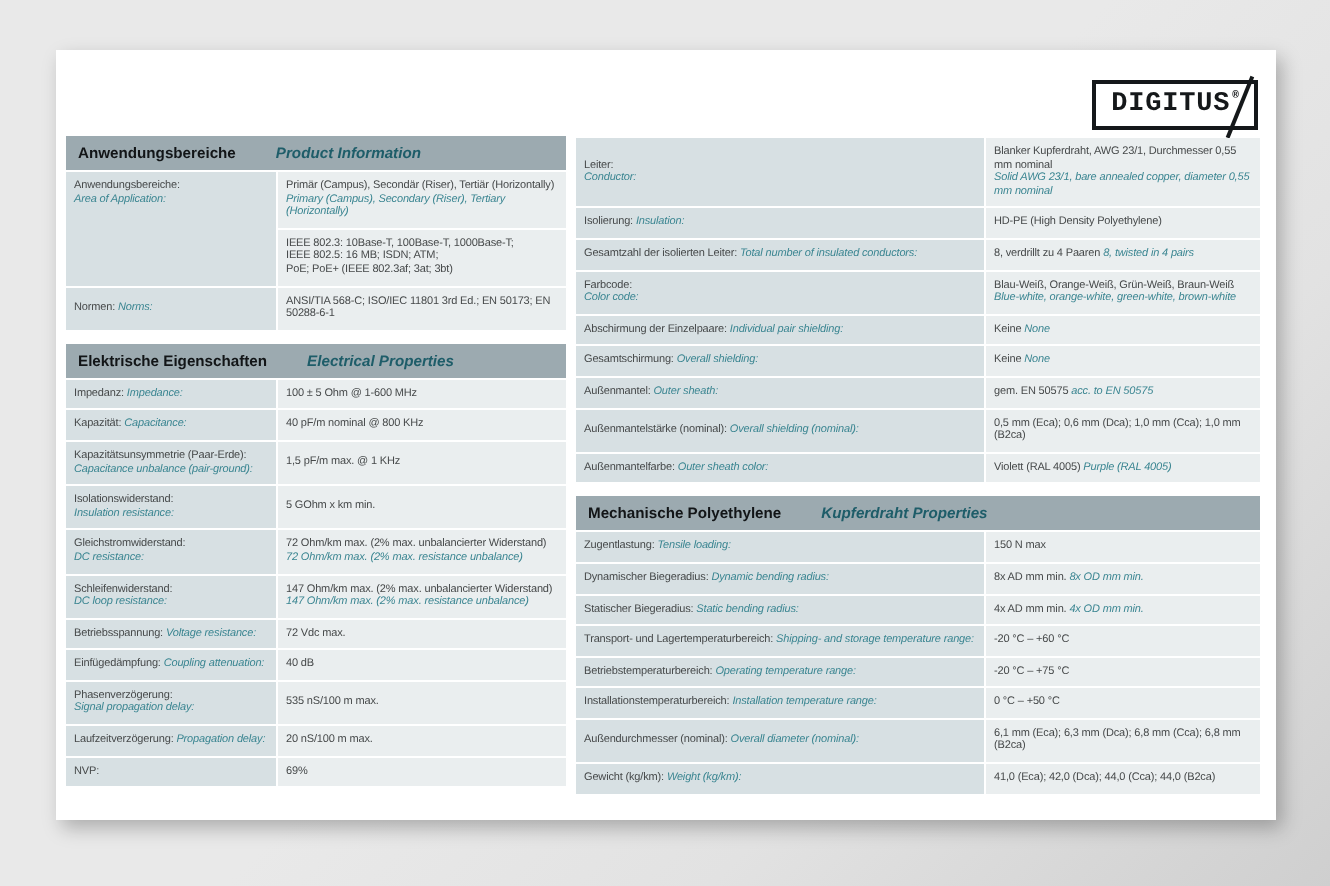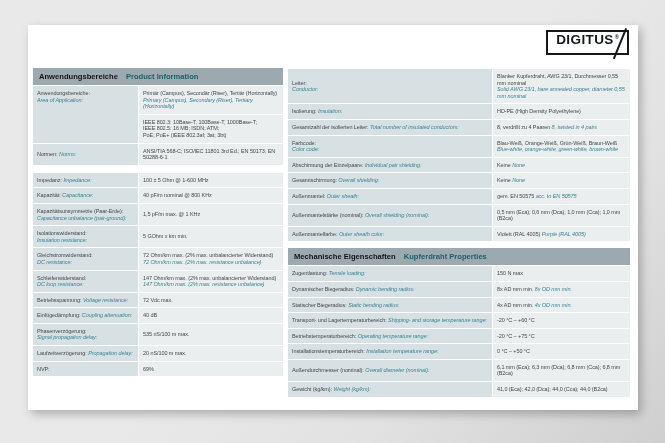--- a/index.html
+++ b/index.html
@@ -9,38 +9,38 @@
     font-family:"Liberation Sans",sans-serif;
     -webkit-font-smoothing:antialiased;
   }
   .sheet{
     position:absolute;left:28px;top:25px;width:610px;height:385px;
     background:var(--sheet-bg,#ffffff);
     box-shadow:3px 4px 9px rgba(0,0,0,.26);
   }
   
   .logo{
-    position:absolute;top:5px;right:9px;width:79px;height:21px;
+    position:absolute;top:15px;right:9px;width:79px;height:21px;
     border:2px solid var(--logo-ink,#15181a);background:#fff;
-    display:flex;justify-content:center;
-    font-family:Liberation Sans, sans-serif;font-weight:bold;font-size:13.5px;
+    display:flex;align-items:center;justify-content:center;
+    font-family:Liberation Mono, monospace;font-weight:bold;font-size:13.5px;
     letter-spacing:.4px;color:var(--logo-ink,#15181a);
   }
   .logo .reg{font-size:5.5px;align-self:flex-start;margin-top:2px;margin-left:1px;letter-spacing:0}
   .logo .slash{position:absolute;right:7px;top:-5px;width:1.5px;height:33px;
     background:var(--logo-ink,#15181a);transform:rotate(22deg)}
   
   .col{position:absolute;top:43px;display:flex;flex-direction:column;gap:7px}
   .col[data-col="left"]{left:5px;width:250px}
   .col[data-col="right"]{left:260px;width:342px}
   
   .thead{background:var(--header-bg,#9caab0);padding:4px 6px 4px 6px;
     font-size:7.6px;font-weight:bold;line-height:9px}
   .th-de{color:var(--header-de,#121517)}
-  .th-en{color:var(--header-en,#1e5d69);margin-left:8px}
+  .th-en{color:var(--header-en,#1e5d69);font-style:italic;margin-left:20px}
   .trow{display:flex;gap:1px;margin-top:1px;align-items:stretch}
   .cell{padding:4px;display:flex;flex-direction:column;justify-content:center;box-sizing:content-box}
   .cell.label{background:var(--label-bg,#d7e0e3);flex:none}
   .col[data-col="left"] .cell.label{width:97px}
   .col[data-col="right"] .cell.label{width:196px}
   .cell.label.top{justify-content:flex-start}
   .vstack{flex:1;display:flex;flex-direction:column;gap:1px}
   .cell.value{background:var(--value-bg,#eaeeef);flex:1}
   .line{font-size:5.5px;line-height:6.6px;letter-spacing:-.08px}
   .de{color:var(--text-de,#46494a)}
@@ -82,20 +82,21 @@
             </div>
             <div class="vstack">
               <div class="cell value">
                 <div class="line"><span class="de">ANSI/TIA 568-C; ISO/IEC 11801 3rd Ed.; EN 50173; EN 50288-6-1</span></div>
               </div>
             </div>
           </div>
         </div>
       </section>
       <section class="table">
+        <div class="thead"><span class="th-de">Elektrische Eigenschaften</span><span class="th-en">Electrical Properties</span></div>
         <div class="tbody">
           <div class="trow">
             <div class="cell label">
               <div class="line"><span class="de">Impedanz: </span><span class="en">Impedance:</span></div>
             </div>
             <div class="vstack">
               <div class="cell value">
                 <div class="line"><span class="de">100 ± 5 Ohm @ 1-600 MHz</span></div>
               </div>
             </div>
@@ -303,21 +304,21 @@
             </div>
             <div class="vstack">
               <div class="cell value">
                 <div class="line"><span class="de">Violett (RAL 4005) </span><span class="en">Purple (RAL 4005)</span></div>
               </div>
             </div>
           </div>
         </div>
       </section>
       <section class="table">
-        <div class="thead"><span class="th-de">Mechanische Eigenschaften</span><span class="th-en">Kupferdraht Properties</span></div>
+        <div class="thead"><span class="th-de">Mechanische Polyethylene</span><span class="th-en">Kupferdraht Properties</span></div>
         <div class="tbody">
           <div class="trow">
             <div class="cell label">
               <div class="line"><span class="de">Zugentlastung: </span><span class="en">Tensile loading:</span></div>
             </div>
             <div class="vstack">
               <div class="cell value">
                 <div class="line"><span class="de">150 N max</span></div>
               </div>
             </div>

